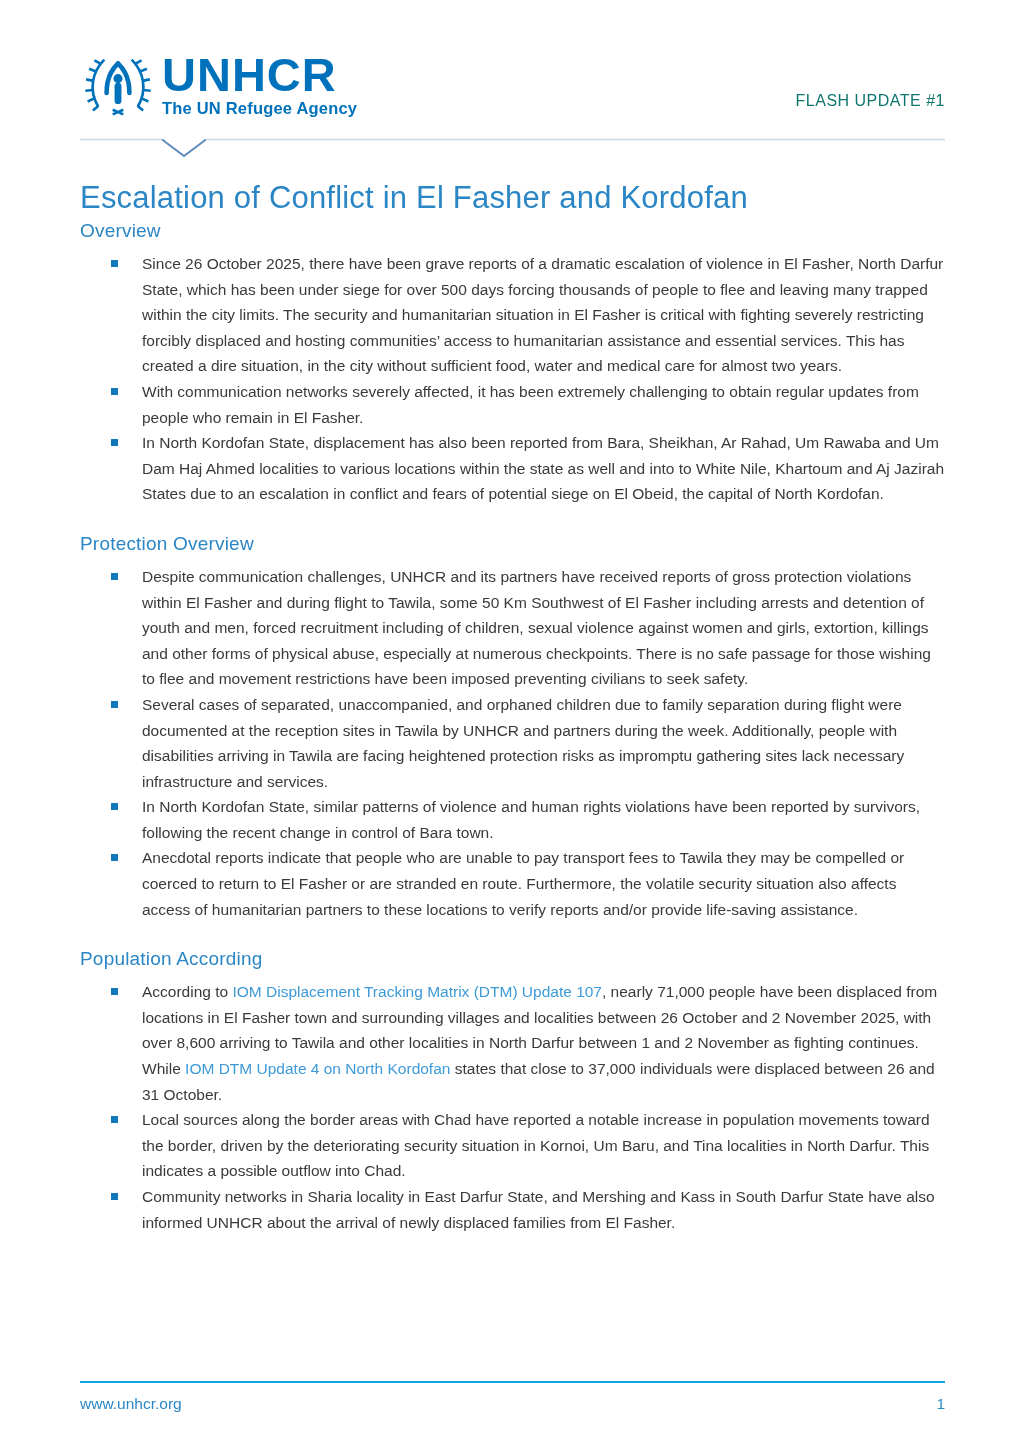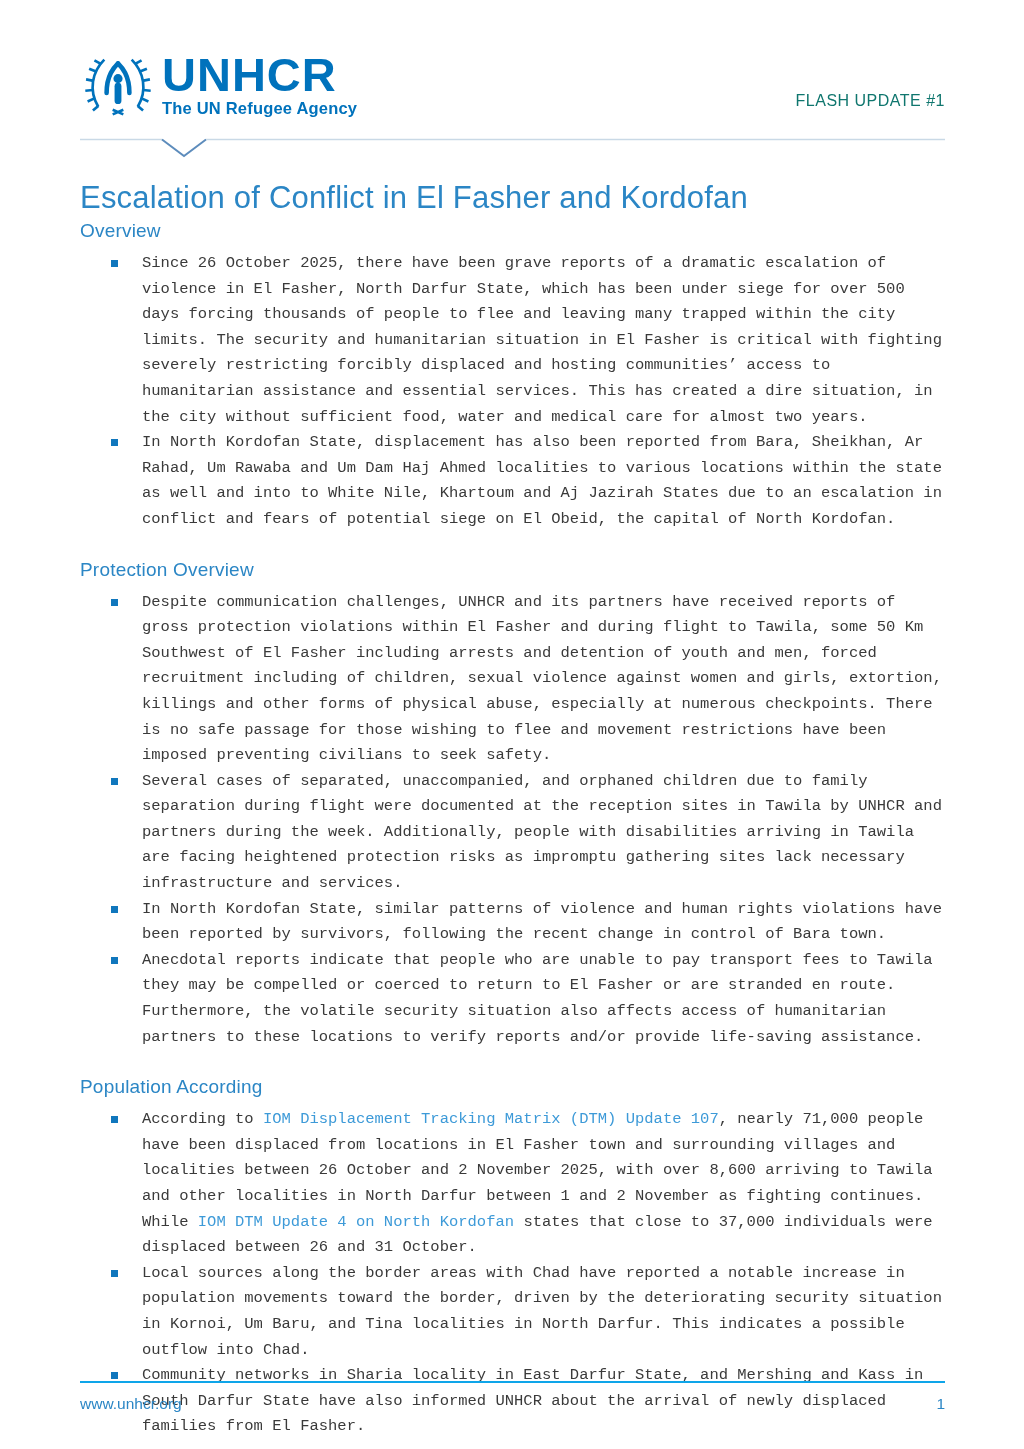--- a/index.html
+++ b/index.html
@@ -47,21 +47,20 @@
     font-size:19px; font-weight:500; color:#2b86c5;
     margin-top:26px; margin-bottom:9px; letter-spacing:0.2px;
   }
   h2.first { margin-top:4px; }
   ul.bullet-list { list-style:none; margin:0; padding:0 0 0 62px; }
   ul.bullet-list li {
     position:relative;
     font-size:15.5px; line-height:25.6px; color:#3a3a3a;
     max-width:805px;
     text-align:left;
-    font-family:Liberation Mono, monospace;
   }
   .bullet-marker {
     position:absolute; left:-31px; top:9px;
     width:7px; height:7px; background:#1077bd;
     display:block;
   }
   .inline-link { color:#3d9ad8; }
 
   
   .footer {
@@ -125,20 +124,21 @@
         <line x1="126" y1="1.5" x2="100%" y2="1.5" stroke="#c9d9e6" stroke-width="1.5"></line>
       </svg>
     </div>
 
     <h1 class="page-title">Escalation of Conflict in El Fasher and Kordofan</h1>
 
     <div id="sections">
         <h2 class="section-heading first">Overview</h2>
         <ul class="bullet-list">
           <li><span class="bullet-marker"></span><span>Since 26 October 2025, there have been grave reports of a dramatic escalation of violence in El Fasher, North Darfur State, which has been under siege for over 500 days forcing thousands of people to flee and leaving many trapped within the city limits. The security and humanitarian situation in El Fasher is critical with fighting severely restricting forcibly displaced and hosting communities’ access to humanitarian assistance and essential services. This has created a dire situation, in the city without sufficient food, water and medical care for almost two years.</span></li>
+          <li><span class="bullet-marker"></span><span>With communication networks severely affected, it has been extremely challenging to obtain regular updates from people who remain in El Fasher.</span></li>
           <li><span class="bullet-marker"></span><span>In North Kordofan State, displacement has also been reported from Bara, Sheikhan, Ar Rahad, Um Rawaba and Um Dam Haj Ahmed localities to various locations within the state as well and into to White Nile, Khartoum and Aj Jazirah States due to an escalation in conflict and fears of potential siege on El Obeid, the capital of North Kordofan.</span></li>
         </ul>
         <h2 class="section-heading">Protection Overview</h2>
         <ul class="bullet-list">
           <li><span class="bullet-marker"></span><span>Despite communication challenges, UNHCR and its partners have received reports of gross protection violations within El Fasher and during flight to Tawila, some 50 Km Southwest of El Fasher including arrests and detention of youth and men, forced recruitment including of children, sexual violence against women and girls, extortion, killings and other forms of physical abuse, especially at numerous checkpoints. There is no safe passage for those wishing to flee and movement restrictions have been imposed preventing civilians to seek safety.</span></li>
           <li><span class="bullet-marker"></span><span>Several cases of separated, unaccompanied, and orphaned children due to family separation during flight were documented at the reception sites in Tawila by UNHCR and partners during the week. Additionally, people with disabilities arriving in Tawila are facing heightened protection risks as impromptu gathering sites lack necessary infrastructure and services.</span></li>
           <li><span class="bullet-marker"></span><span>In North Kordofan State, similar patterns of violence and human rights violations have been reported by survivors, following the recent change in control of Bara town.</span></li>
           <li><span class="bullet-marker"></span><span>Anecdotal reports indicate that people who are unable to pay transport fees to Tawila they may be compelled or coerced to return to El Fasher or are stranded en route. Furthermore, the volatile security situation also affects access of humanitarian partners to these locations to verify reports and/or provide life-saving assistance.</span></li>
         </ul>
         <h2 class="section-heading">Population According</h2>

